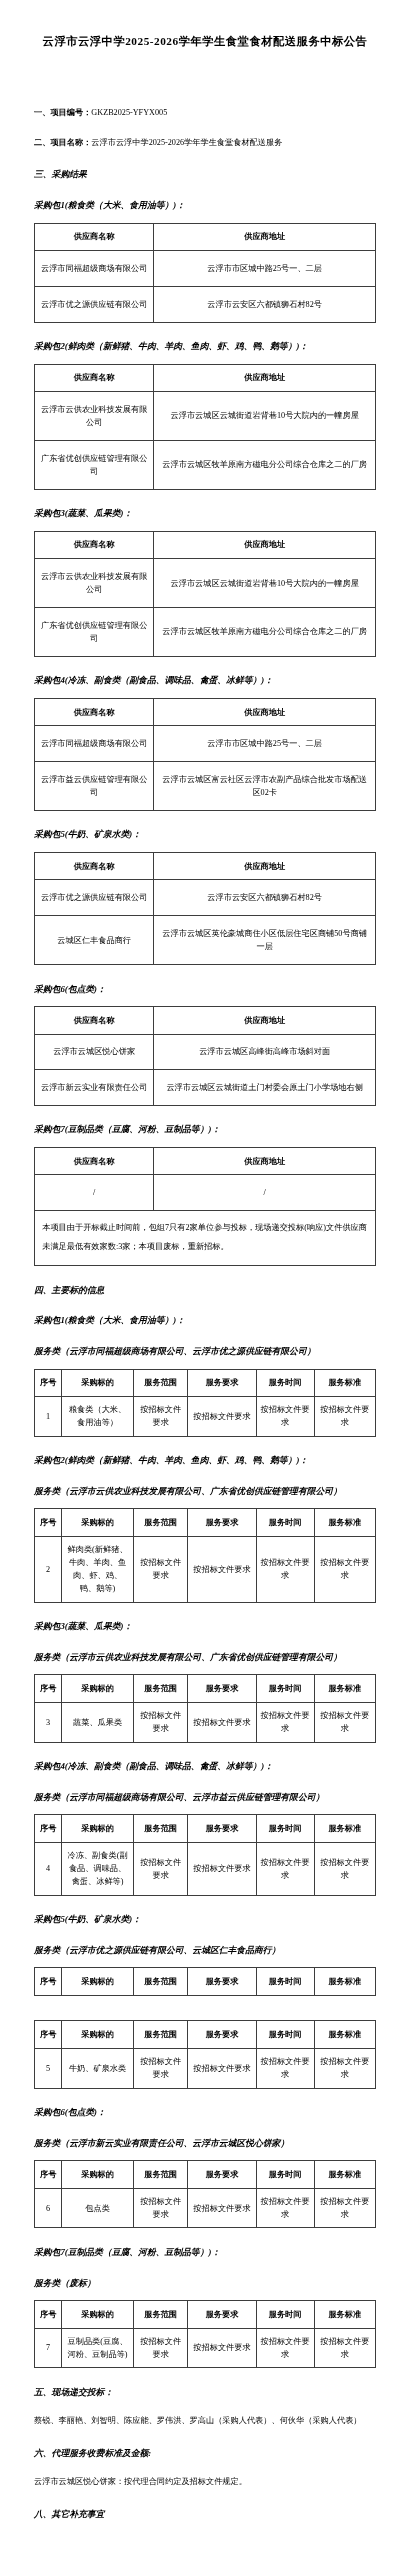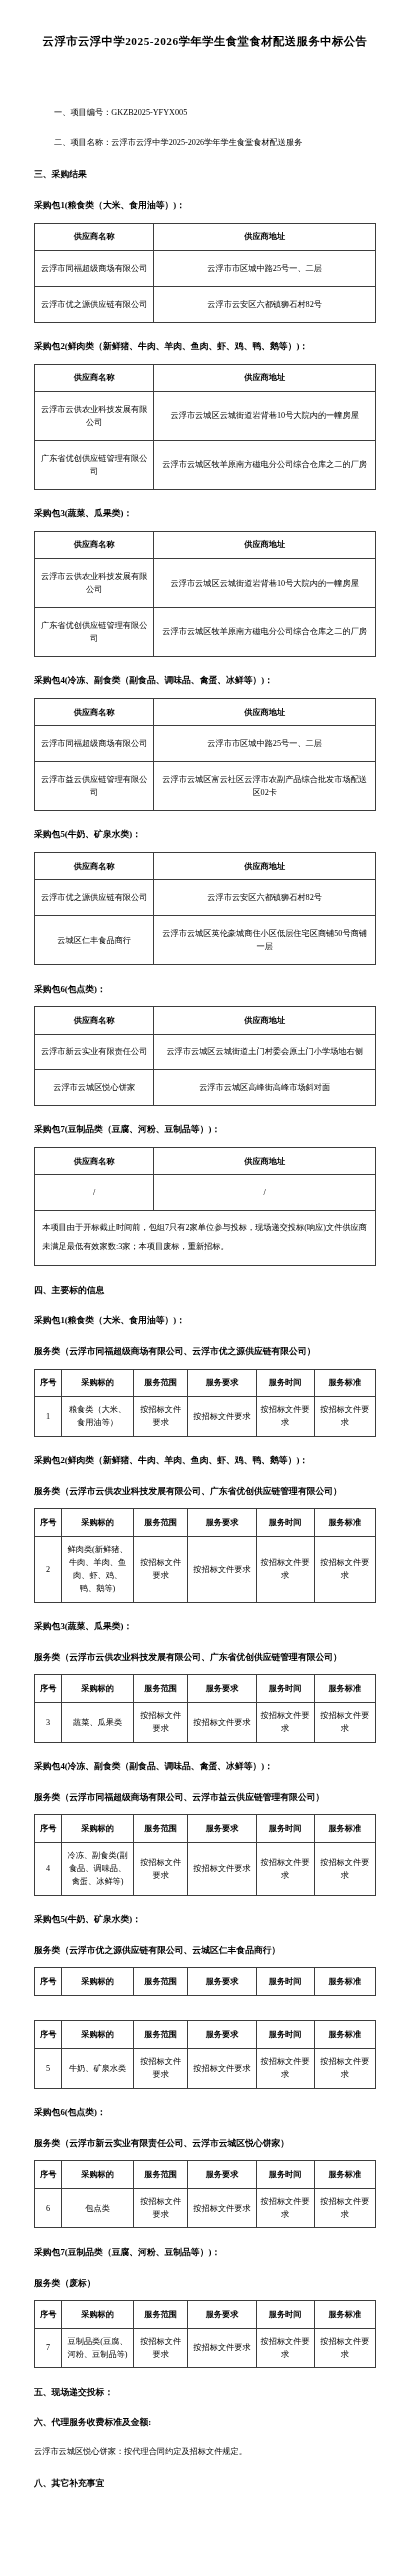--- a/index.html
+++ b/index.html
@@ -5,23 +5,23 @@
   html,body{margin:0;padding:0;background:#ffffff;color:#000000;}
   body{font-family:"Liberation Serif","DejaVu Serif",serif;}
   .page{
     width:409px;min-height:3480px;margin:0 auto;background:#ffffff;
     box-sizing:border-box;padding:21.6px 33px 72px 34px;
   }
   .title{
     font-size:11.3px;font-weight:bold;text-align:center;
     margin:10.3px 0 56px 0;line-height:1.6;letter-spacing:0.5px;
   }
-  .heading{font-size:8.8px;font-weight:bold;margin:17.5px 0 10.3px 0;line-height:1.5;}
+  .heading{font-size:8.8px;font-weight:bold;margin:17.5px 0 10.3px 0;line-height:1.5;font-style:italic;}
   .para{font-size:8.2px;margin:15.5px 0;line-height:1.8;}
-  .para-label{font-weight:normal;margin-left:20px;}
+  .para-label{font-weight:bold;}
   .gap{width:100%;}
   table.doc-table{
     width:100%;border-collapse:collapse;table-layout:fixed;
     margin:2.1px 0 5.2px 0;border:1px solid #3d3d3d;
   }
   .doc-table th,.doc-table td{
     border:0.5px solid #3d3d3d;text-align:center;vertical-align:middle;
     font-size:8.2px;word-break:break-all;line-height:1.6;
   }
   .doc-table th{font-weight:bold;padding:6.7px 3.1px;}
@@ -162,26 +162,26 @@
           <col style="width: 65%;">
         </colgroup>
         <thead>
           <tr>
             <th class="th">供应商名称</th>
             <th class="th">供应商地址</th>
           </tr>
         </thead>
         <tbody>
           <tr>
+            <td class="td">云浮市云城区悦心饼家</td>
+            <td class="td">云浮市云城区高峰街高峰市场斜对面</td>
+          </tr>
+          <tr>
             <td class="td">云浮市新云实业有限责任公司</td>
             <td class="td">云浮市云城区云城街道土门村委会原土门小学场地右侧</td>
-          </tr>
-          <tr>
-            <td class="td">云浮市云城区悦心饼家</td>
-            <td class="td">云浮市云城区高峰街高峰市场斜对面</td>
           </tr>
         </tbody>
       </table>
       <div class="heading">采购包7(豆制品类（豆腐、河粉、豆制品等）)：</div>
       <table class="doc-table supplier-table">
         <colgroup>
           <col style="width: 35%;">
           <col style="width: 65%;">
         </colgroup>
         <thead>
@@ -441,18 +441,19 @@
             <td class="td">7</td>
             <td class="td">豆制品类(豆腐、河粉、豆制品等)</td>
             <td class="td">按招标文件要求</td>
             <td class="td">按招标文件要求</td>
             <td class="td">按招标文件要求</td>
             <td class="td">按招标文件要求</td>
           </tr>
         </tbody>
       </table>
       <div class="heading">五、现场递交投标：</div>
+      <div class="para"><span class="para-text">蔡锐、李丽艳、刘智明、陈应能、罗伟洪、罗高山（采购人代表）、何伙华（采购人代表）</span></div>
       <div class="heading">六、代理服务收费标准及金额:</div>
       <div class="para"><span class="para-text">云浮市云城区悦心饼家：按代理合同约定及招标文件规定。</span></div>
       <div class="heading">八、其它补充事宜</div>
     </div>
 </div>
 
 
 </body></html>

